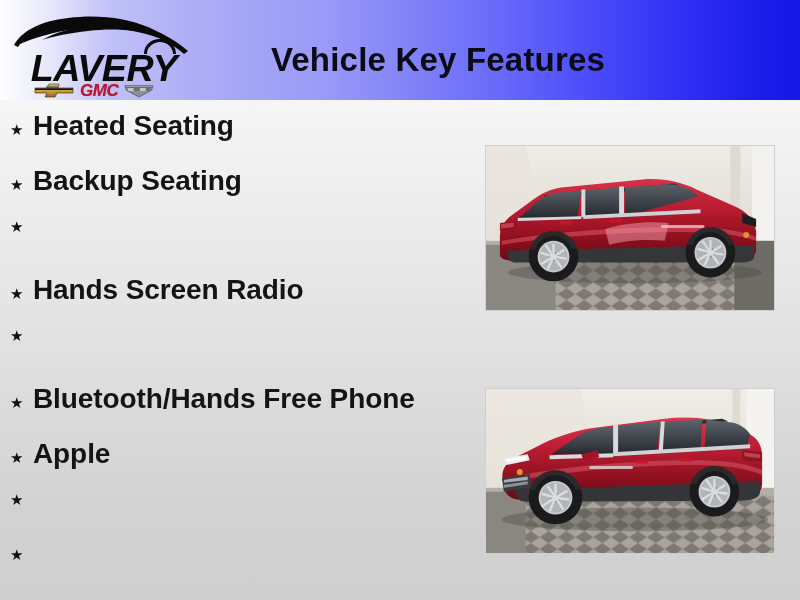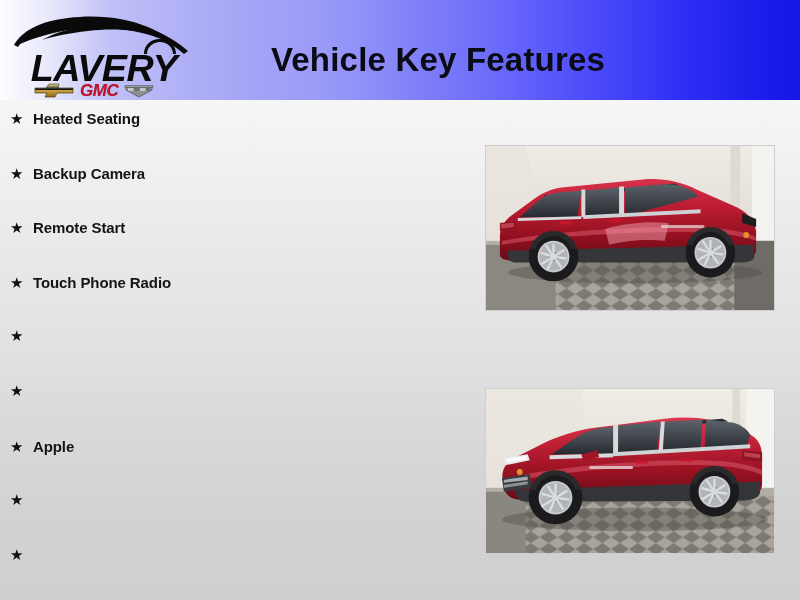--- a/index.html
+++ b/index.html
@@ -143,21 +143,21 @@
   }
   .feature-star {
     flex: 0 0 auto;
     width: 23px;
     font-size: 15px;
     line-height: 1;
     color: #111111;
   }
   .feature-label {
     flex: 1 1 auto;
-    font-size: 15px;
+    font-size: 28px;
     font-weight: bold;
     color: #141414;
     letter-spacing: -0.1px;
     white-space: nowrap;
   }
 
   
   .photo {
     position: absolute;
     overflow: hidden;
@@ -234,39 +234,39 @@
 
   <div class="features">
 
     <div class="feature-row">
       <span class="feature-star">★</span>
       <span class="feature-label">Heated Seating</span>
     </div>
 
     <div class="feature-row">
       <span class="feature-star">★</span>
-      <span class="feature-label">Backup Camera</span>
-    </div>
-
-    <div class="feature-row">
-      <span class="feature-star">★</span>
-      <span class="feature-label">Remote Start</span>
-    </div>
-
-    <div class="feature-row">
-      <span class="feature-star">★</span>
-      <span class="feature-label">Touch Phone Radio</span>
-    </div>
-
-    <div class="feature-row">
-      <span class="feature-star">★</span>
-    </div>
-
-    <div class="feature-row">
-      <span class="feature-star">★</span>
+      <span class="feature-label">Backup Seating</span>
+    </div>
+
+    <div class="feature-row">
+      <span class="feature-star">★</span>
+    </div>
+
+    <div class="feature-row">
+      <span class="feature-star">★</span>
+      <span class="feature-label">Hands Screen Radio</span>
+    </div>
+
+    <div class="feature-row">
+      <span class="feature-star">★</span>
+    </div>
+
+    <div class="feature-row">
+      <span class="feature-star">★</span>
+      <span class="feature-label">Bluetooth/Hands Free Phone</span>
     </div>
 
     <div class="feature-row">
       <span class="feature-star">★</span>
       <span class="feature-label">Apple</span>
     </div>
 
     <div class="feature-row">
       <span class="feature-star">★</span>
     </div>

